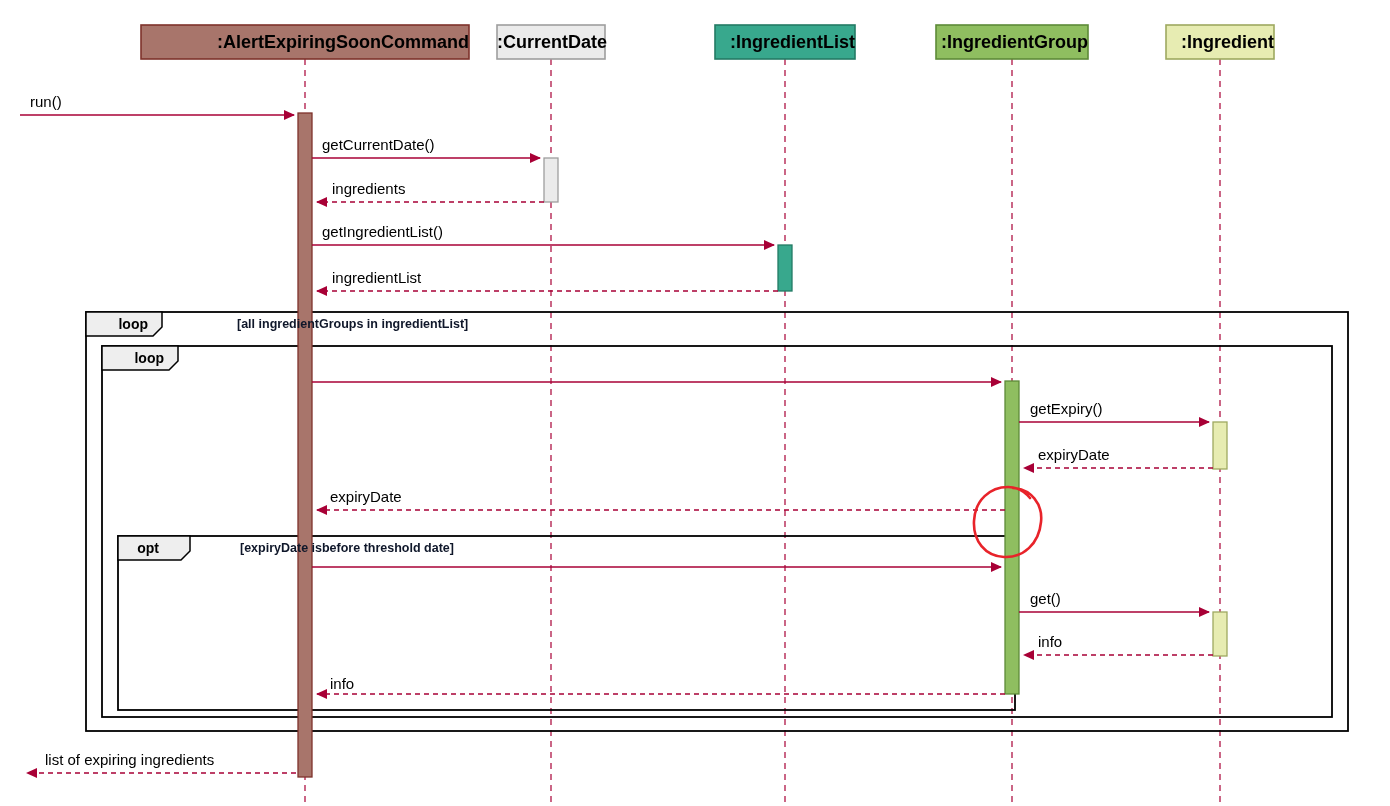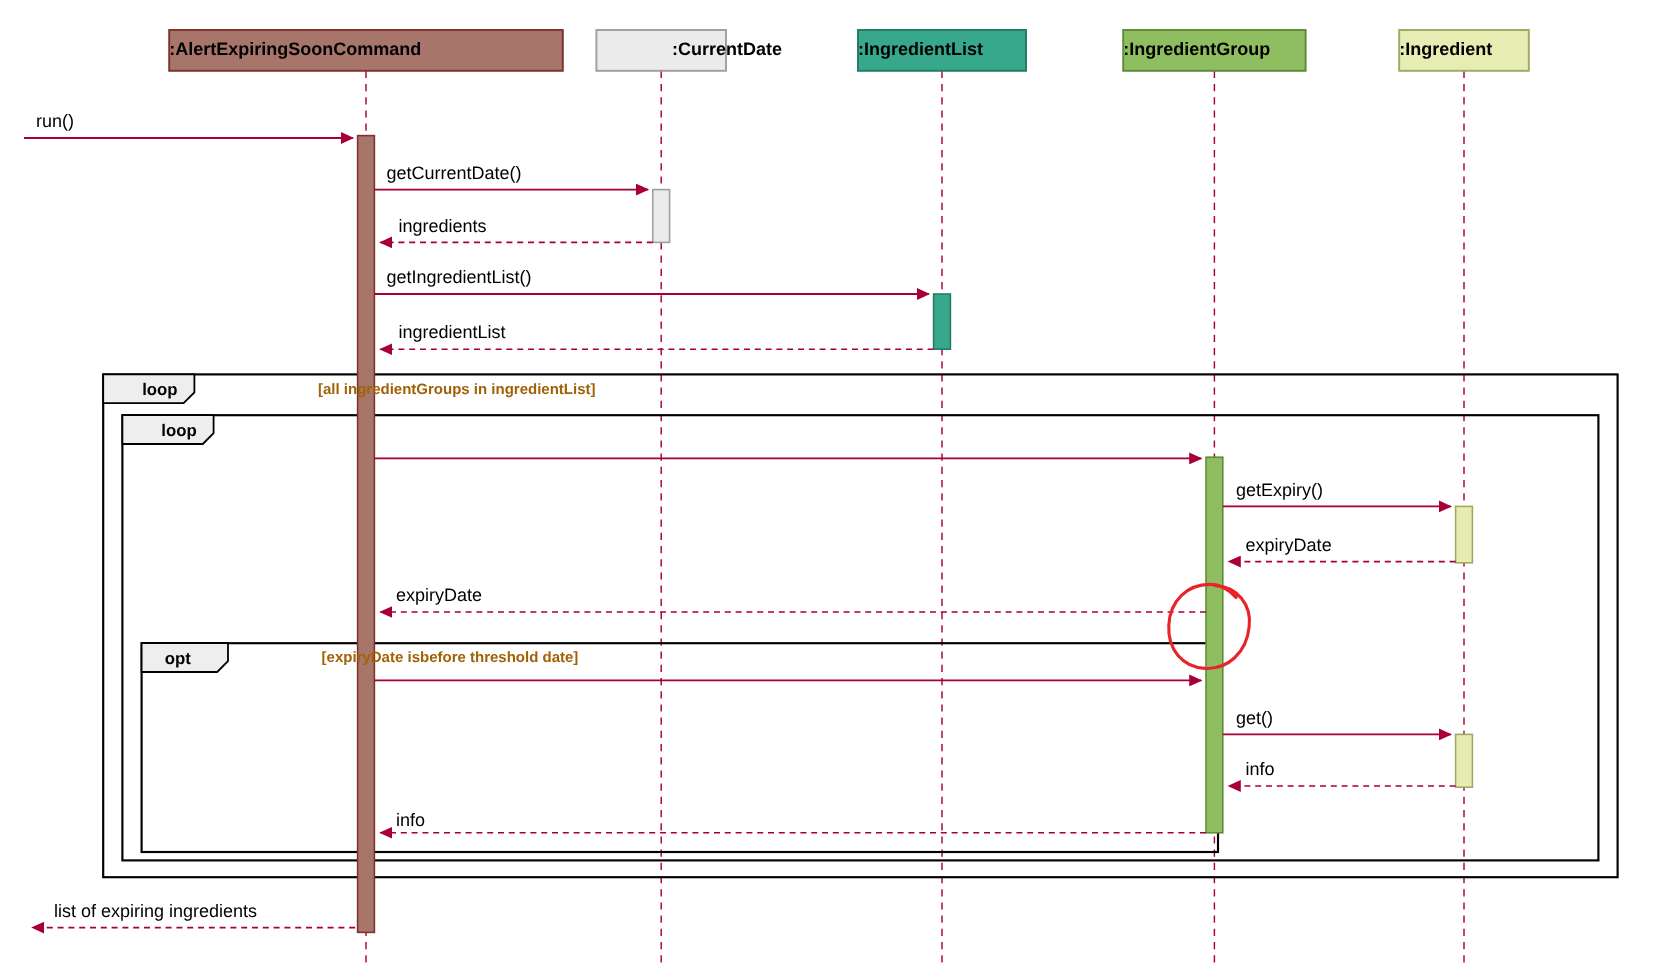--- a/index.html
+++ b/index.html
@@ -1,27 +1,27 @@
 <!DOCTYPE html>
 <html><head>
 <meta charset="utf-8">
 <style>
   * { margin:0; padding:0; box-sizing:border-box; }
   html,body { background:#ffffff; }
   body { font-family:"Liberation Sans", sans-serif; }
   .stage { position:relative; width:1390px; height:806px; background:#fff; overflow:hidden; }
   .stage svg { position:absolute; left:0; top:0; }
 
-  .plabel { position:absolute; height:34px; line-height:34px; text-align:left;
-            font-weight:bold; font-size:15px; color:#000; white-space:nowrap; }
+  .plabel { position:absolute; height:34px; line-height:34px; text-align:right;
+            font-weight:bold; font-size:18px; color:#000; white-space:nowrap; }
   .mlabel { position:absolute; font-size:15px; color:#000; white-space:nowrap; }
   .kw     { position:absolute; font-weight:bold; font-size:14px; color:#000;
             text-align:right; height:22px; line-height:22px; }
-  .cond   { position:absolute; font-weight:bold; font-size:12.5px; color:#a16207;
-            height:24px; line-height:24px; white-space:nowrap;margin-left:28px; }
+  .cond   { position:absolute; font-weight:bold; font-size:12.5px; color:#0f172a;
+            height:24px; line-height:24px; white-space:nowrap; }
 
   .lifeline { stroke-dasharray:6 5; stroke-width:1.2; fill:none; }
   .pbox  { stroke-width:1.6; }
   .frame { fill:none; stroke-width:1.8; }
   .tab   { stroke-width:1.5; }
   .act   { stroke-width:1.3; }
   .msg   { stroke-width:1.5; fill:none; marker-end:url(#ah); }
   .msg.dashed { stroke-dasharray:5 4; stroke-width:1.3; }
   .annot { fill:none; stroke-width:2.6; stroke-linecap:round; }
 </style>
@@ -76,21 +76,21 @@
     <line class="msg" x1="312" y1="567" x2="1001" y2="567" stroke="#A80036"></line>
     <line class="msg" x1="1019" y1="612" x2="1209" y2="612" stroke="#A80036"></line>
     <line class="msg dashed" x1="1213" y1="655" x2="1024" y2="655" stroke="#A80036"></line>
     <line class="msg dashed" x1="1005" y1="694" x2="317" y2="694" stroke="#A80036"></line>
     <line class="msg dashed" x1="296" y1="773" x2="27" y2="773" stroke="#A80036"></line>
 
     <path class="annot" d="M1013,488 C1031,489 1043,504 1041,522 C1039,544 1023,558 1004,557 C985,556 973,541 974,521 C975,500 990,487 1008,487 C1017,487 1025,492 1030,498" stroke="#E8232A"></path>
   </svg>
 
   <div class="plabel" style="left:141px;  top:25px; width:328px;">:AlertExpiringSoonCommand</div>
-  <div class="plabel" style="left:520px;  top:25px; width:108px;padding-left:40px;">:CurrentDate</div>
+  <div class="plabel" style="left:497px;  top:25px; width:108px;">:CurrentDate</div>
   <div class="plabel" style="left:715px;  top:25px; width:140px;">:IngredientList</div>
   <div class="plabel" style="left:936px;  top:25px; width:152px;">:IngredientGroup</div>
   <div class="plabel" style="left:1166px; top:25px; width:108px;">:Ingredient</div>
 
   <div class="mlabel" style="left:30px;   top:93px;">run()</div>
   <div class="mlabel" style="left:322px;  top:136px;">getCurrentDate()</div>
   <div class="mlabel" style="left:332px;  top:180px;">ingredients</div>
   <div class="mlabel" style="left:322px;  top:223px;">getIngredientList()</div>
   <div class="mlabel" style="left:332px;  top:269px;">ingredientList</div>
   <div class="mlabel" style="left:1030px; top:400px;">getExpiry()</div>

